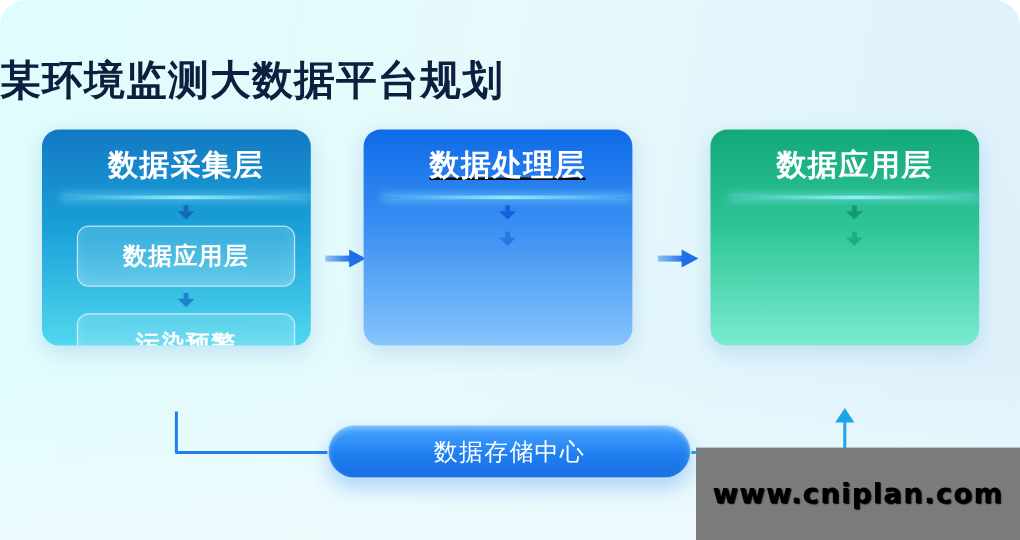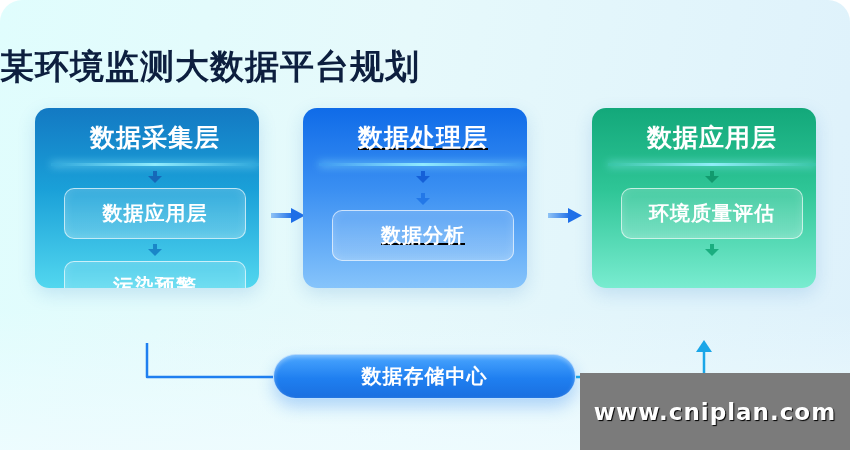--- a/index.html
+++ b/index.html
@@ -58,29 +58,29 @@
     box-shadow: inset 0 0 10px rgba(255,255,255,0.15);
   }
   .h-arrow { position: absolute; top: 207px; z-index: 2; }
   .storage {
     position: absolute; left: 273px; top: 354px; width: 303px; height: 45px;
     border-radius: 23px;
     background: linear-gradient(180deg, #4aa6ff 0%, #1f7ff0 55%, #1a6fe0 100%);
     border: 1.5px solid rgba(200,230,255,0.9);
     box-shadow: 0 8px 16px rgba(40,130,240,0.3), inset 0 2px 4px rgba(255,255,255,0.35);
     display: flex; align-items: center; justify-content: center;
-    color: #ffffff; font-size: 20px; font-weight: bold; letter-spacing: 1px;
+    color: #ffffff; font-size: 20px; font-weight: normal; letter-spacing: 1px;
     z-index: 3;
   }
   .connector { position: absolute; left: 0; top: 0; z-index: 1; }
   .watermark {
     position: absolute; left: 580px; top: 373px; width: 270px; height: 77px;
     background: #7b7b7b; z-index: 4;
     display: flex; align-items: center; justify-content: center;
-    color: #ffffff; font-size: 23px; font-weight: bold; letter-spacing: 1px;
+    color: #000000; font-size: 23px; font-weight: bold; letter-spacing: 1px;
     font-family: "DejaVu Sans", sans-serif;
     text-shadow: 1px 1px 1px #000;
     padding-bottom: 0;
   }
 </style>
 </head>
 <body>
 
 <div class="canvas">
 
@@ -128,21 +128,20 @@
           <rect x="5" y="0" width="4" height="5" fill="#1560d8"></rect>
           <polygon points="0,5 14,5 7,12" fill="#1560d8"></polygon>
         </svg>
     </div>
     <div class="mini-arrow">
       <svg width="14" height="12">
           <rect x="5" y="0" width="4" height="5" fill="#2378e8"></rect>
           <polygon points="0,5 14,5 7,12" fill="#2378e8"></polygon>
         </svg>
     </div>
-    <div class="item">数据分析</div>
   </div>
 
   <svg class="h-arrow" style="left:548px;" width="34" height="16">
     <defs>
         <linearGradient id="ga2" x1="0" x2="1">
           <stop offset="0" stop-color="#8fc3f5"></stop>
           <stop offset="1" stop-color="#1f6fe8"></stop>
         </linearGradient>
       </defs>
     <rect x="0" y="6" width="22" height="5" fill="url(#ga2)"></rect>
@@ -150,21 +149,20 @@
   </svg>
 
   <div class="layer l3">
     <div class="layer-head">数据应用层</div>
     <div class="mini-arrow">
       <svg width="14" height="12">
           <rect x="5" y="0" width="4" height="5" fill="#129a6e"></rect>
           <polygon points="0,5 14,5 7,12" fill="#129a6e"></polygon>
         </svg>
     </div>
-    <div class="item">环境质量评估</div>
     <div class="mini-arrow">
       <svg width="14" height="12">
           <rect x="5" y="0" width="4" height="5" fill="#1bae80"></rect>
           <polygon points="0,5 14,5 7,12" fill="#1bae80"></polygon>
         </svg>
     </div>
   </div>
 
   <div class="storage">数据存储中心</div>
 

